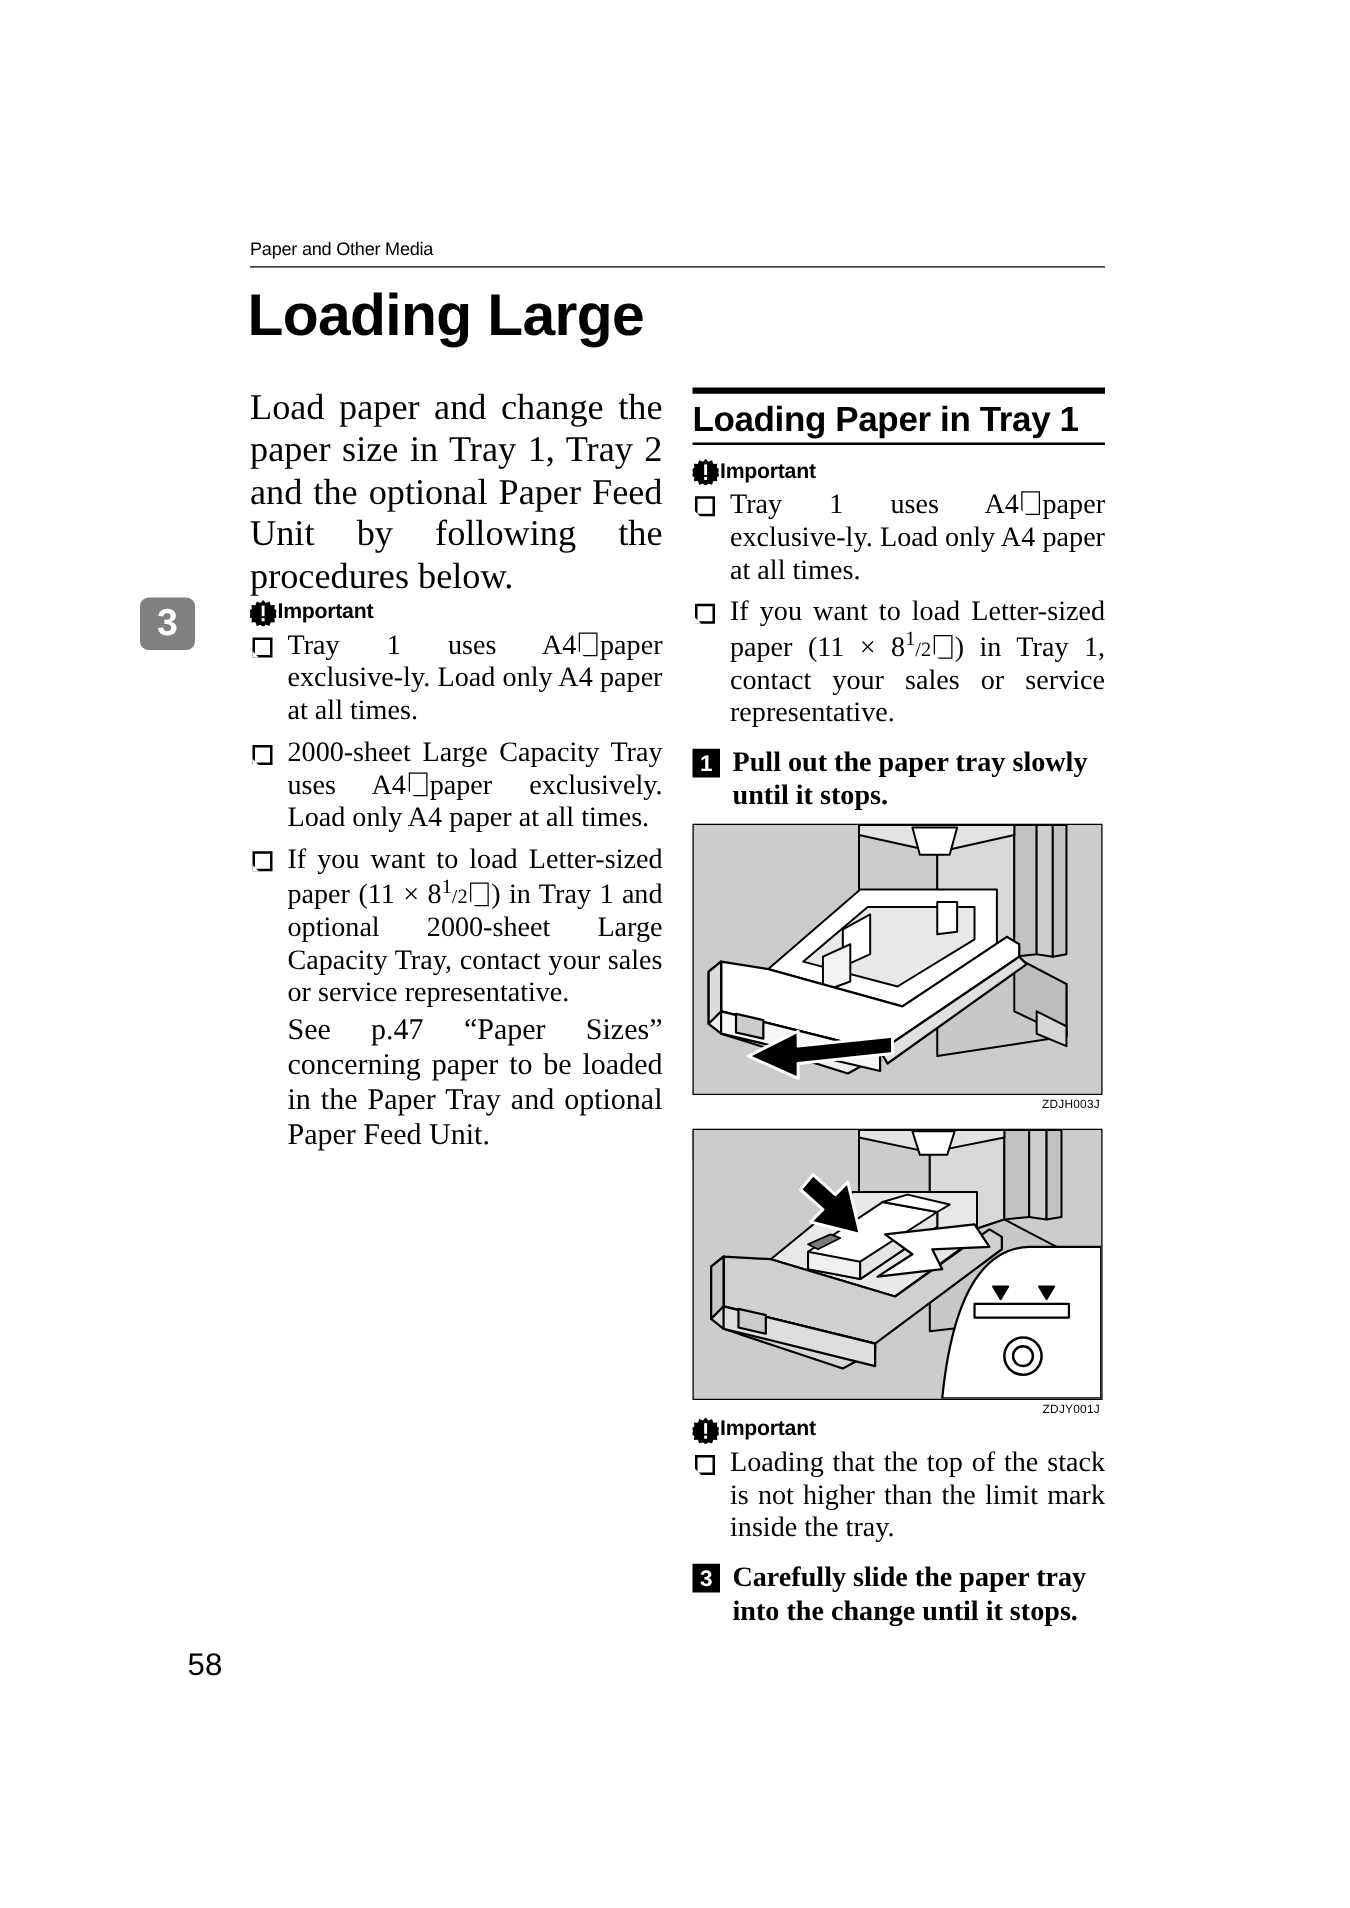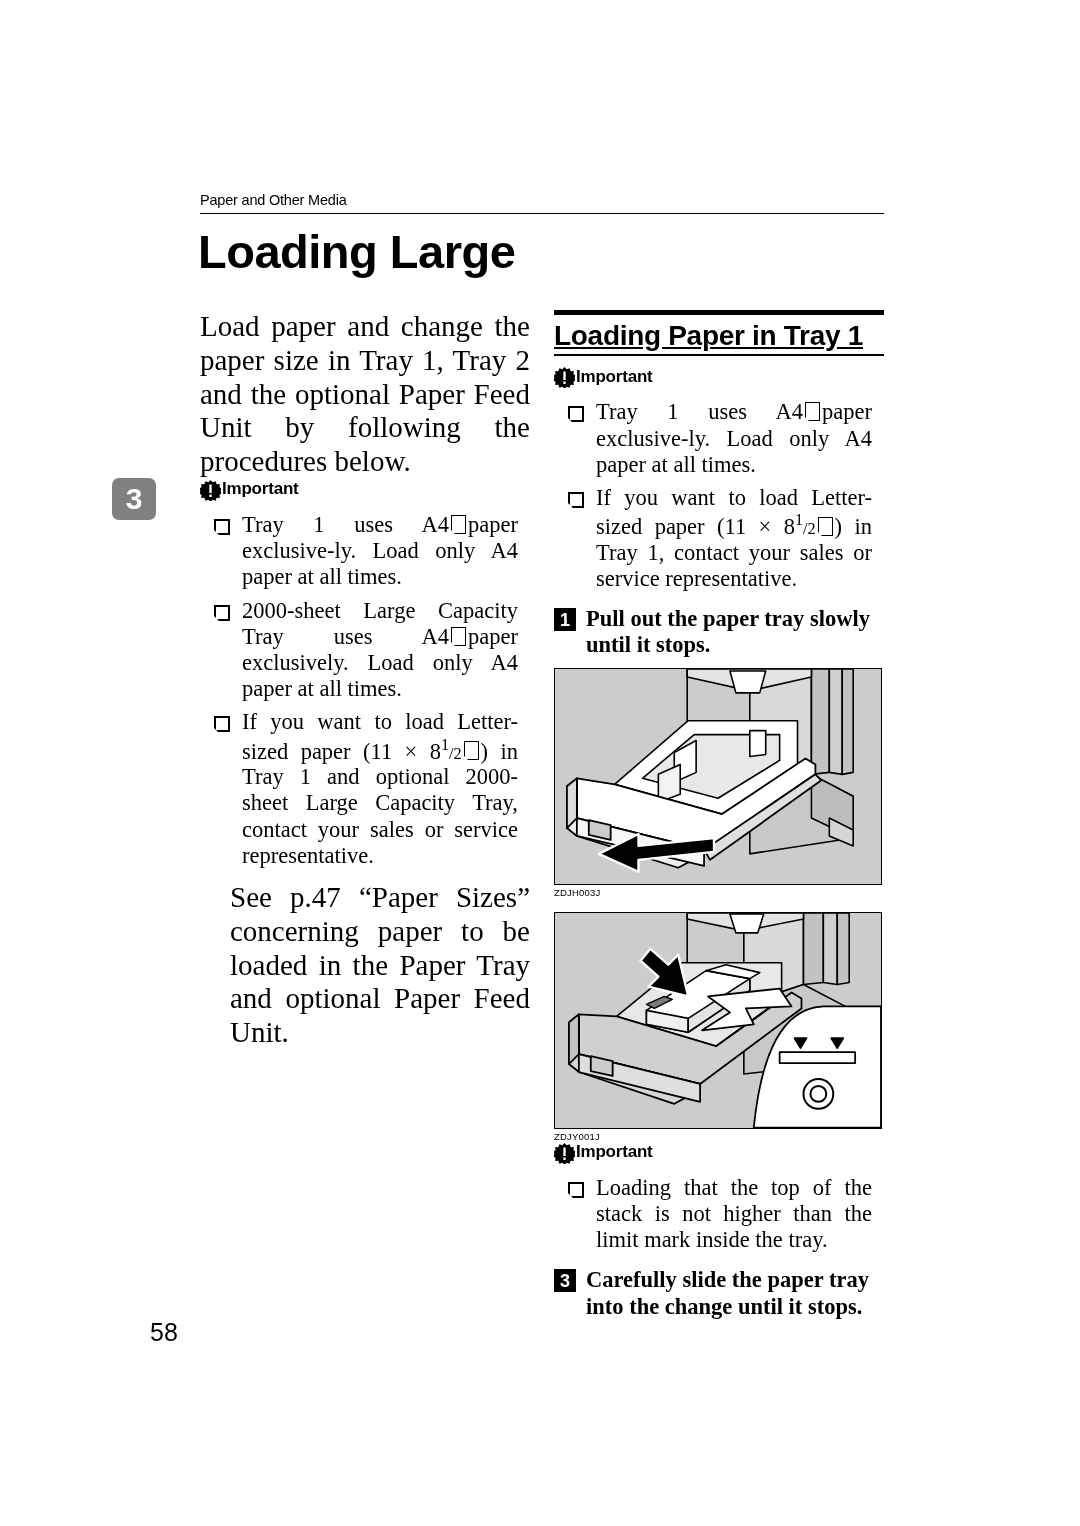--- a/index.html
+++ b/index.html
@@ -69,21 +69,20 @@
     font-size: 29px;
     line-height: 1.165;
     text-align: justify;
     text-justify: inter-word;
     hyphens: manual;
   }
 
   
   .section-heading {
     margin-bottom: 10px;
-    text-decoration: underline;
   }
   .section-heading .rule-top {
     border-top: 5px solid #000;
     width: 330px;
   }
   .section-heading .sh-text {
     font-family: "Liberation Sans", sans-serif;
     font-weight: bold;
     font-size: 28px;
     letter-spacing: -0.3px;
@@ -116,21 +115,21 @@
     width: 22px; height: 22px;
     margin-right: 3px;
     flex: 0 0 auto;
     position: relative;
     top: 1px;
   }
 
   
   ul.sq-list {
     list-style: none;
-    margin: 12px; padding: 0;
+    margin: 0; padding: 0;
   }
   ul.sq-list > li {
     position: relative;
     padding-left: 30px;
     margin-top: 7px;
     font-size: 22.5px;
     line-height: 1.165;
     text-align: justify;
   }
   ul.sq-list > li:first-child { margin-top: 3px; }
@@ -145,21 +144,21 @@
     position: absolute;
     left: -2.2px; bottom: -2.2px;
     width: 0; height: 0;
     border-left: 5px solid #fff;
     border-top: 5px solid transparent;
   }
 
   
   .note-body {
     padding-left: 30px;
-    font-size: 29px;
+    font-size: 24px;
     line-height: 1.165;
     text-align: justify;
     margin-top: 3px;
   }
 
   
   .step {
     position: relative;
     padding-left: 32px;
     margin-top: 14px;
@@ -192,21 +191,21 @@
     background: #cccccc;
     width: 100%;
     box-sizing: border-box;
     position: relative;
     overflow: hidden;
   }
   .figure svg { display: block; width: 100%; height: auto; }
   .figure .fig-code {
     font-family: "Liberation Sans", sans-serif;
     font-size: 9.5px;
-    text-align: left;
+    text-align: right;
     padding-top: 2px;
     padding-right: 2px;
     letter-spacing: 0.2px;
   }
 
   
   .paper-glyph {
     display: inline-block;
     width: 13px; height: 17px;
     border: 1.9px solid #000;

